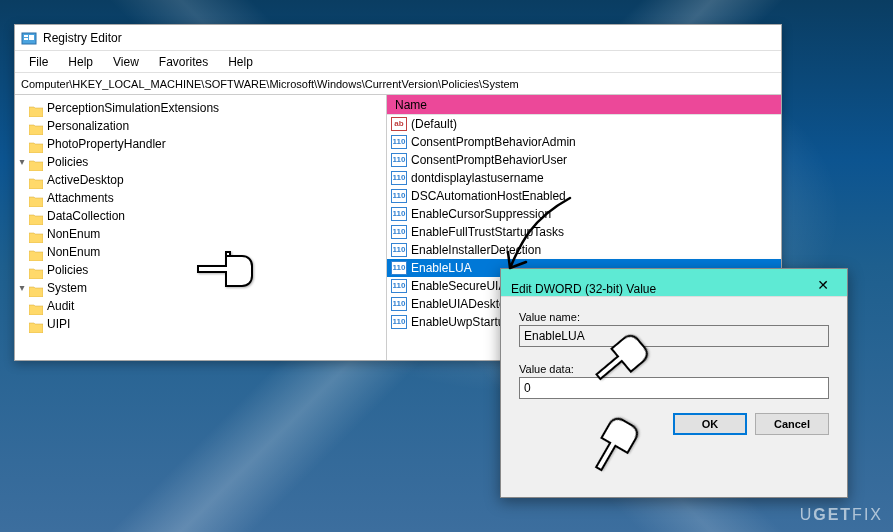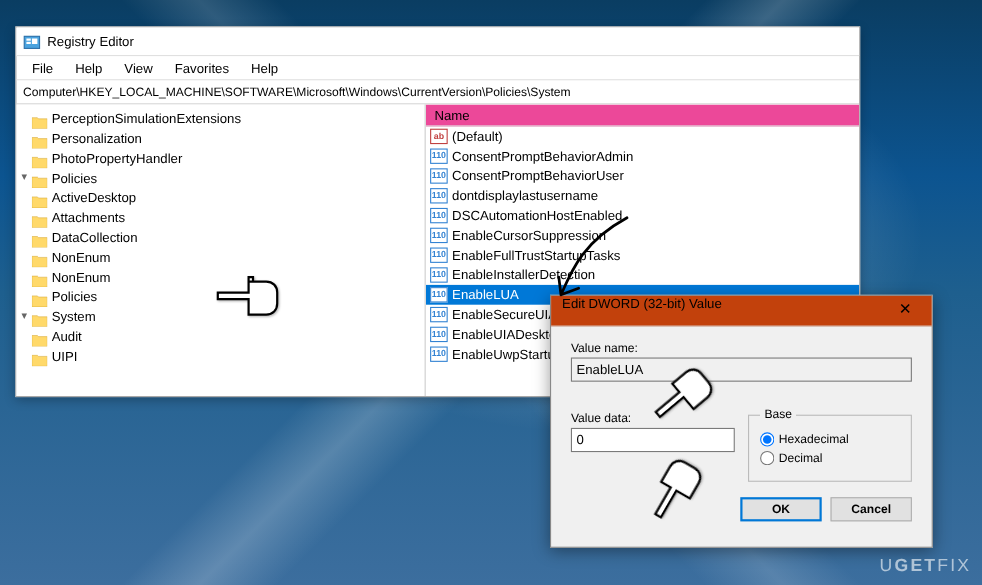--- a/index.html
+++ b/index.html
@@ -30,27 +30,27 @@
     .list-panel { flex: 1; overflow: hidden; background: #fff; }
     .col-header { height: 20px; background: #ec4899; border-bottom: 1px solid #e0e0e0; font-size: 12px; padding-left: 8px; line-height: 20px; }
     .values { list-style: none; font-size: 12px; }
     .values li { line-height: 18px; display: flex; align-items: center; padding-left: 4px; }
     .values li.selected { background: #0078d7; color: #fff; }
     .val-icon { width: 16px; height: 14px; display: inline-flex; align-items: center; justify-content: center; margin-right: 4px; font-size: 8px; background: #fff; border: 1px solid #3383d3; color: #3383d3; font-weight: bold; }
     .val-icon.str { color: #c04040; border-color: #c04040; }
     
     
     .dialog { position: absolute; top: 268px; left: 500px; width: 348px; height: 230px; background: #f0f0f0; border: 1px solid #888; box-shadow: 0 4px 14px rgba(0,0,0,0.4); font-size: 11px; }
-    .dlg-title { display: flex; justify-content: space-between; align-items: flex-start; height: 28px; background: #c2410c; border-bottom: 1px solid #ddd; padding: 0 8px 0 10px; font-size: 12px; }
+    .dlg-title { display: flex; justify-content: space-between; align-items: flex-end; height: 28px; background: #5eead4; border-bottom: 1px solid #ddd; padding: 0 8px 0 10px; font-size: 12px; }
     .close-x { width: 32px; text-align: center; font-size: 14px; line-height: 22px; }
     .dlg-body { padding: 10px 18px; }
     .field-lbl { display: block; margin: 4px 0 2px 0; }
     .txt-input { width: 100%; height: 22px; border: 1px solid #7a7a7a; background: #fff; padding: 2px 4px; font-size: 12px; }
     .txt-input.ro { background: #f0f0f0; }
-    .dlg-row { display: flex; gap: 12px; margin-top: 24px; }
+    .dlg-row { display: flex; gap: 12px; margin-top: 12px; }
     .dlg-col { flex: 1; }
     .fieldset { border: 1px solid #bbb; padding: 6px 10px 10px 10px; }
     .fieldset legend { padding: 0 4px; }
     .radio-row { display: flex; align-items: center; margin: 4px 0; gap: 4px; }
     .radio-row input { margin: 0; }
     .dlg-buttons { display: flex; justify-content: flex-end; gap: 8px; margin-top: 14px; }
     .btn { width: 74px; height: 22px; background: #e1e1e1; border: 1px solid #adadad; font-size: 11px; cursor: default; font-weight: bold; }
     .btn.primary { border: 2px solid #0078d7; line-height: 18px; }
     
     
@@ -271,33 +271,20 @@
     <span class="close-x">✕</span>
   </div>
   <div class="dlg-body">
     <label class="field-lbl">Value name:</label>
     <input class="txt-input ro" readonly="" value="EnableLUA" style="">
     <div class="dlg-row">
       <div class="dlg-col">
         <label class="field-lbl">Value data:</label>
         <input class="txt-input" value="0" style="">
       </div>
-      <div class="dlg-col">
-        <fieldset class="fieldset">
-          <legend>Base</legend>
-          <div class="radio-row">
-            <input type="radio" name="base" checked="" style="">
-            <span>Hexadecimal</span>
-          </div>
-          <div class="radio-row">
-            <input type="radio" name="base" style="">
-            <span>Decimal</span>
-          </div>
-        </fieldset>
-      </div>
     </div>
     <div class="dlg-buttons">
       <button class="btn primary">OK</button>
       <button class="btn">Cancel</button>
     </div>
   </div>
 </div>
 
 <div class="pointer" style="top:250px; left:196px;">
   <svg width="70" height="38" viewBox="0 0 70 38">

